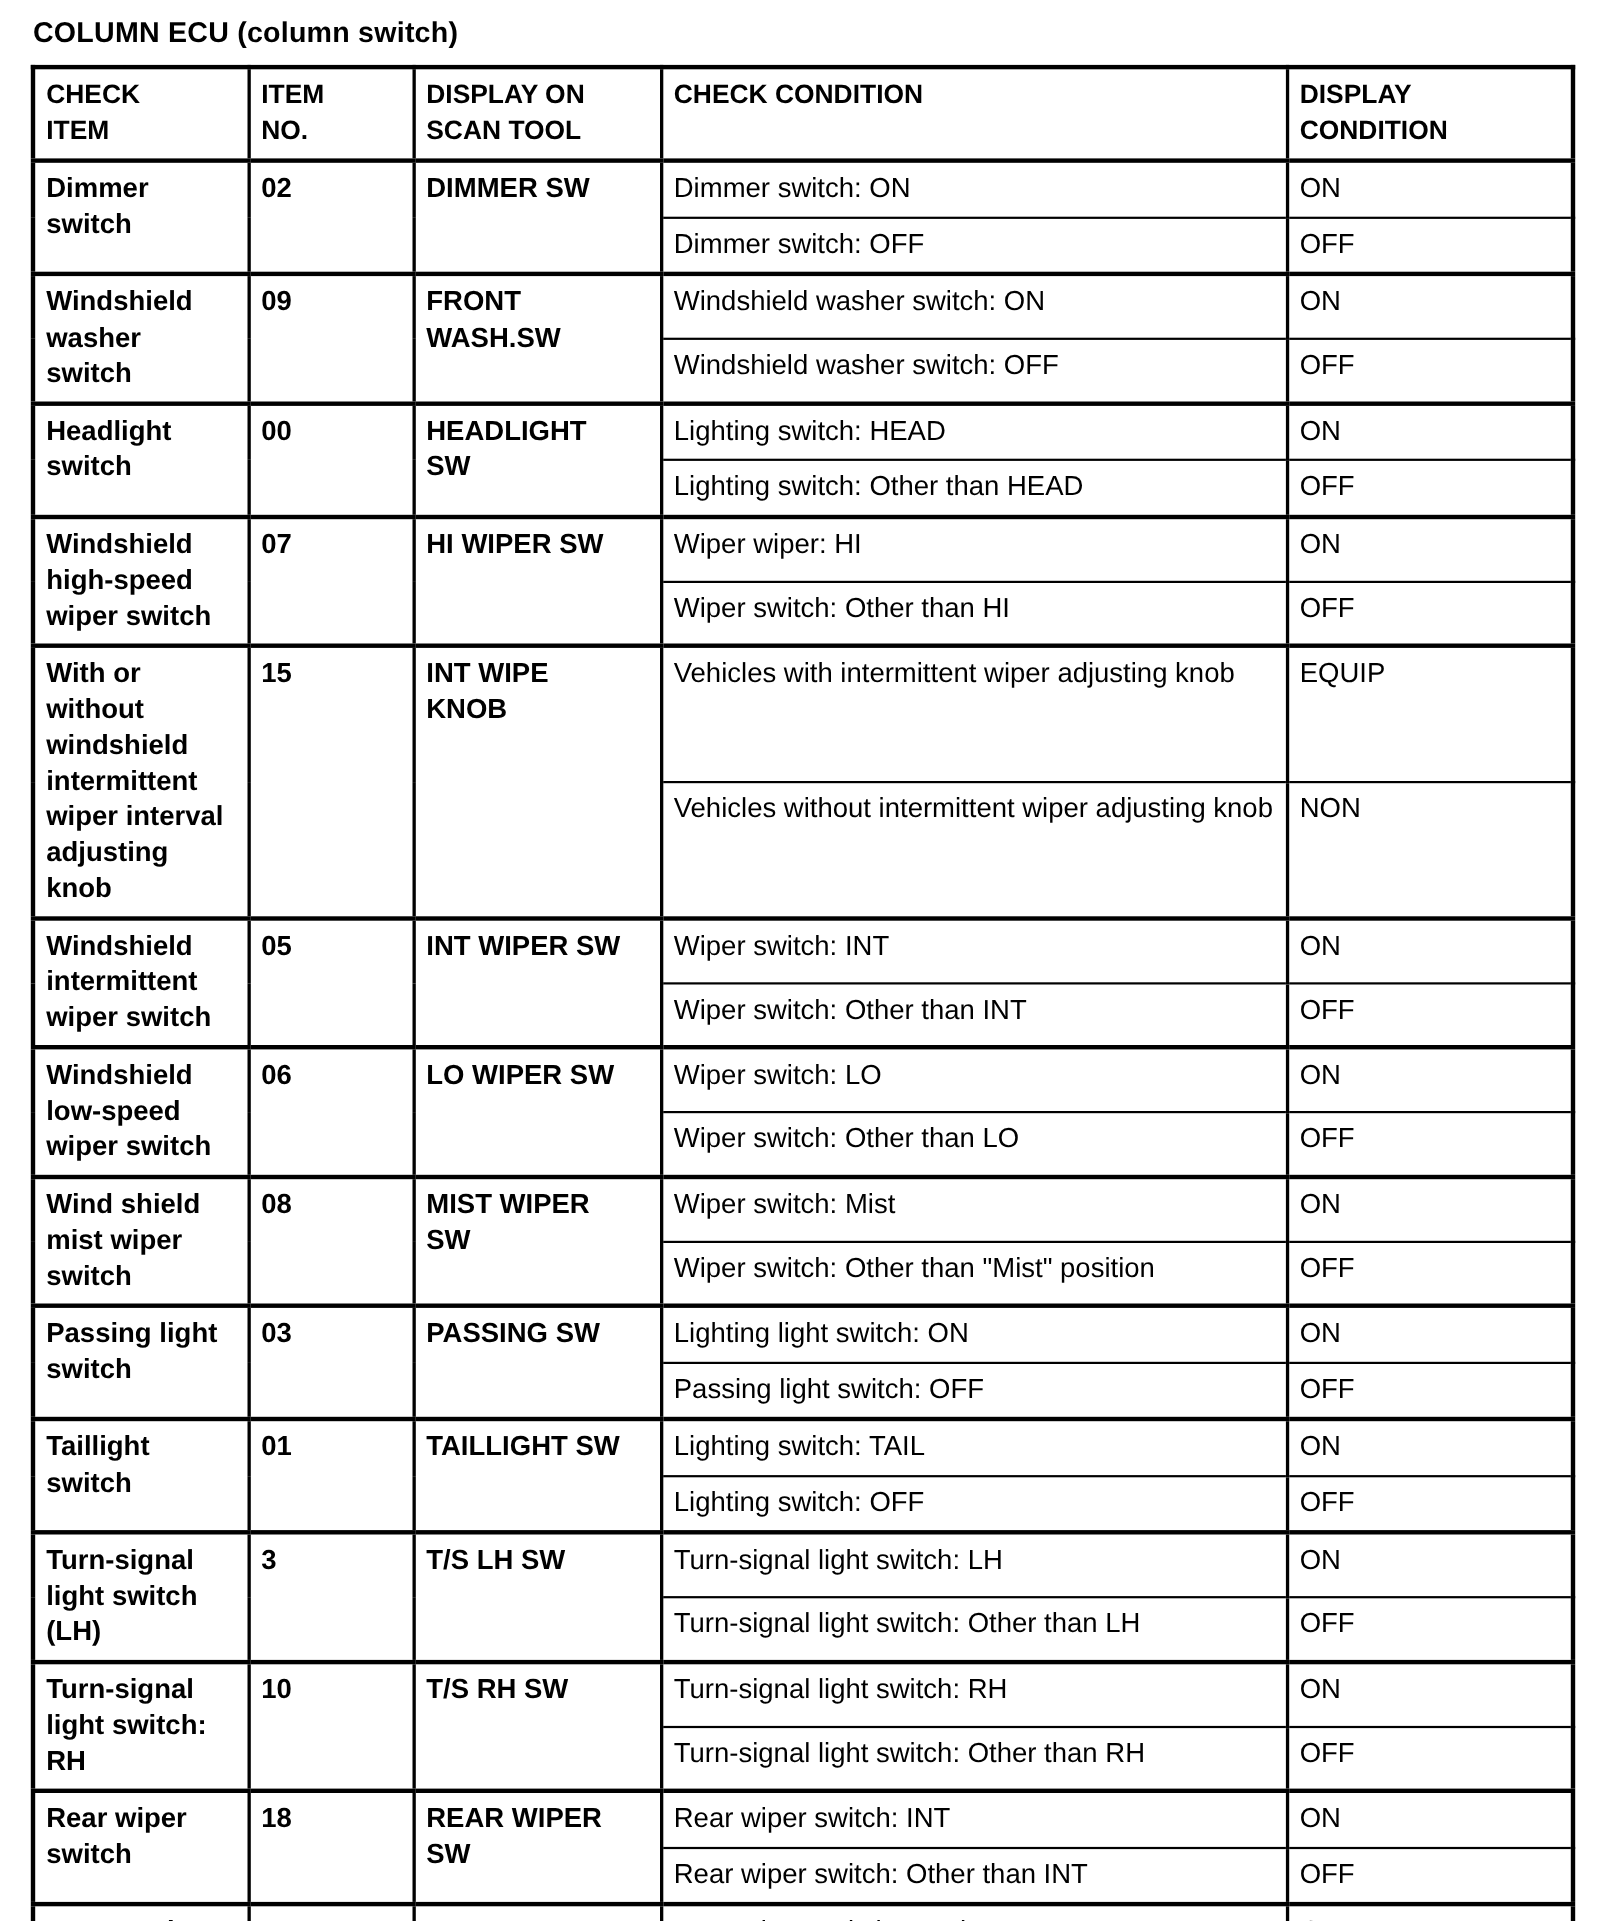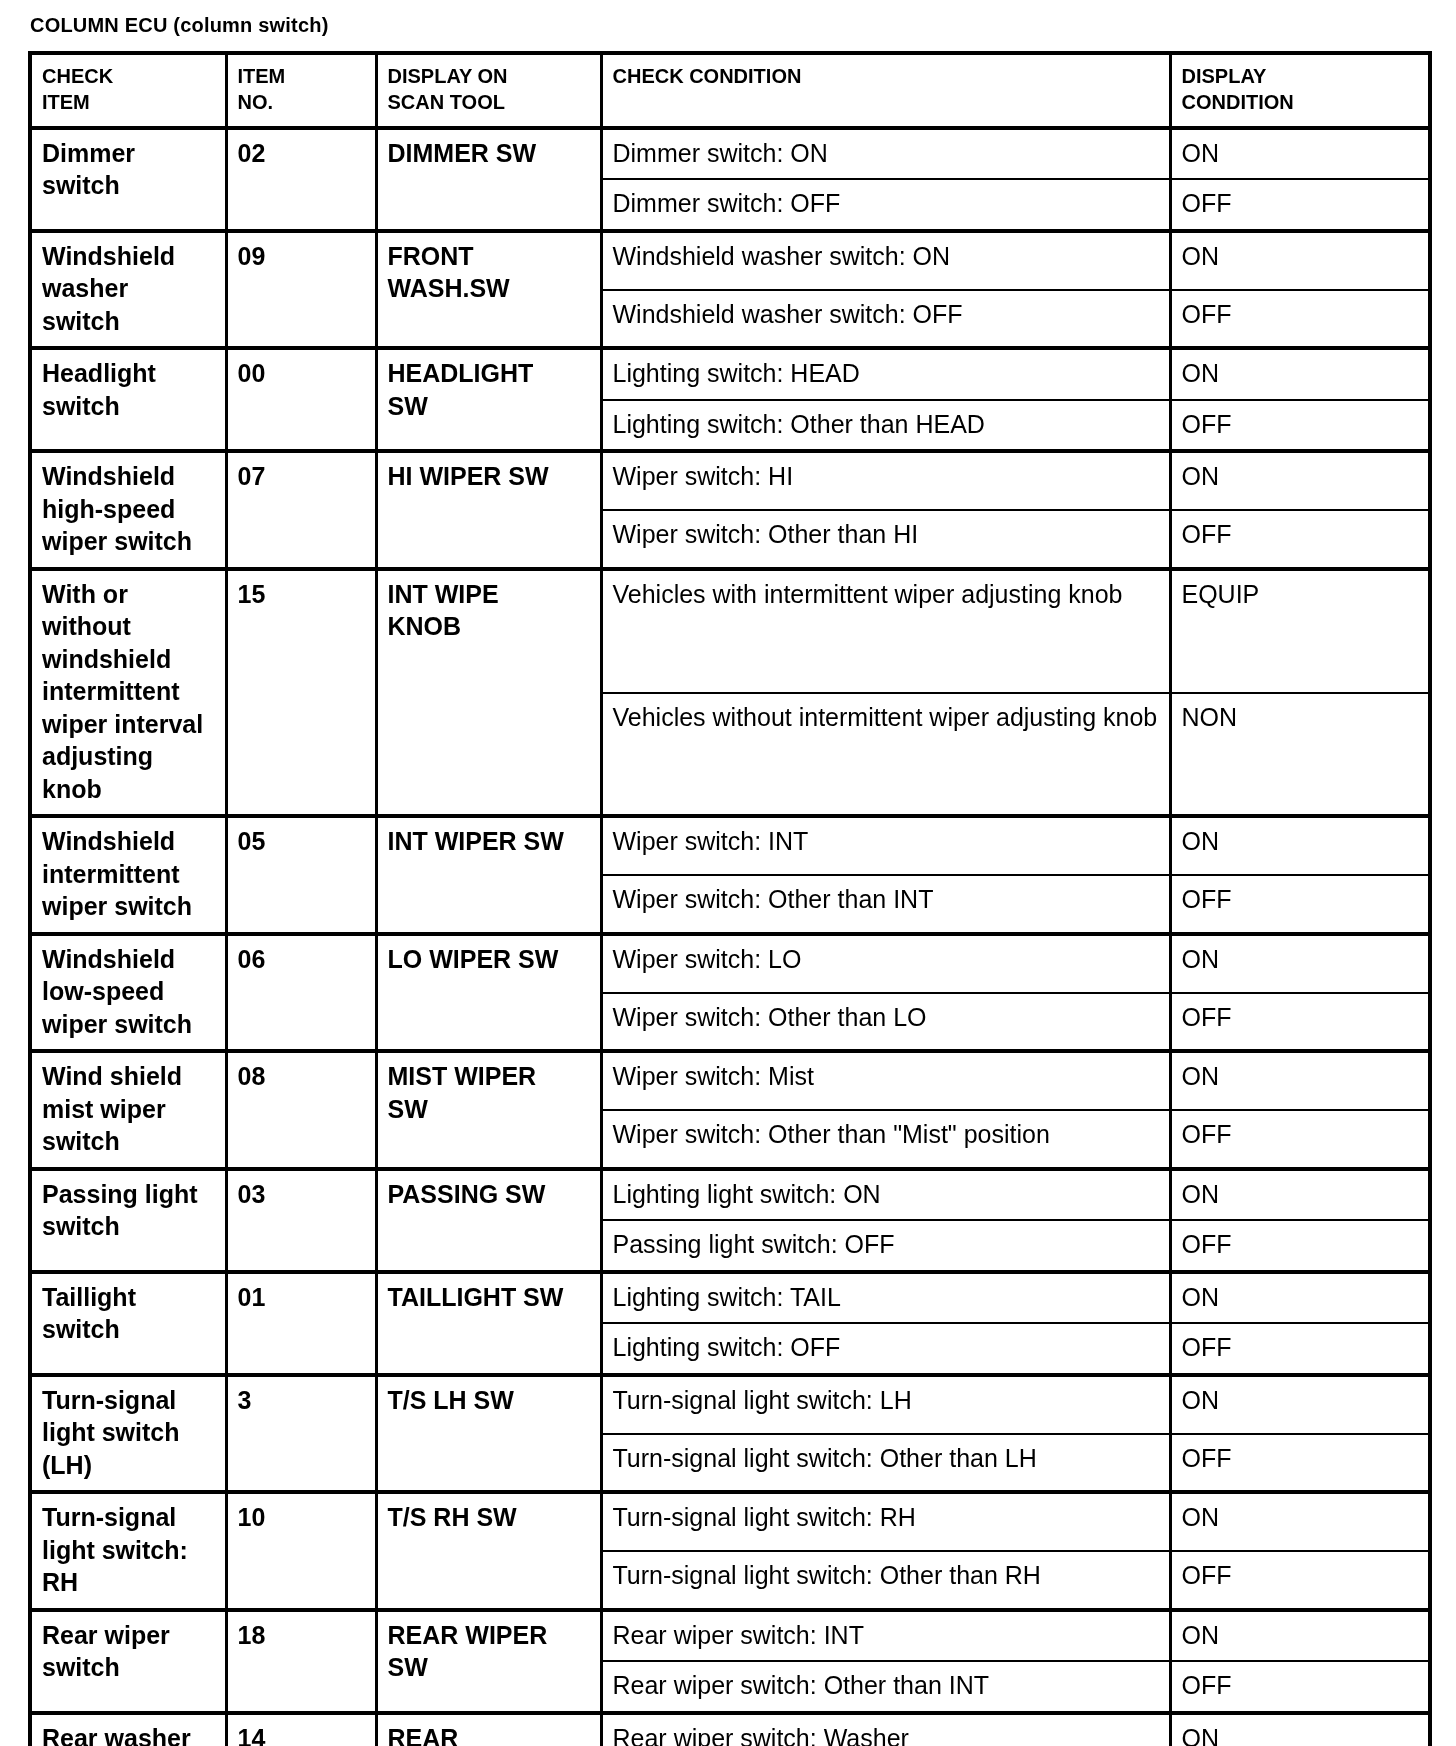--- a/index.html
+++ b/index.html
@@ -10,21 +10,21 @@
     font-family: "Liberation Sans", "DejaVu Sans", sans-serif;
   }
   .page {
     width: 1456px;
     min-height: 1746px;
     box-sizing: border-box;
     padding: 10px 26px 20px 28px;
     background: #ffffff;
   }
   .title {
-    font-size: 20px;
+    font-size: 26px;
     font-weight: bold;
     margin: 4px 0 14px 2px;
     letter-spacing: 0.2px;
   }
   table.check-table {
     border-collapse: collapse;
     table-layout: fixed;
     width: 1400px;
     border: 4px solid #000;
   }
@@ -38,21 +38,21 @@
     border-left: 3px solid #000;
     border-right: 3px solid #000;
     border-top: 2px solid #000;
     border-bottom: 2px solid #000;
     vertical-align: top;
     text-align: left;
     overflow: hidden;
   }
   thead th {
     border-bottom: 4px solid #000;
-    font-size: 20px;
+    font-size: 24px;
     font-weight: bold;
     padding: 8px 10px 10px 10px;
     line-height: 1.32;
     white-space: pre-line;
   }
   td {
     font-size: 25px;
     font-weight: normal;
     padding: 7px 10px 9px 10px;
     line-height: 1.3;
@@ -131,21 +131,21 @@
         <tr>
           <td>Lighting switch: Other than HEAD</td>
           <td>OFF</td>
         </tr>
         <tr class="group-start">
           <td rowspan="2" class="group-cell">Windshield
 high-speed
 wiper switch</td>
           <td rowspan="2" class="group-cell">07</td>
           <td rowspan="2" class="group-cell">HI WIPER SW</td>
-          <td>Wiper switch: HI</td>
+          <td>Wiper wiper: HI</td>
           <td>ON</td>
         </tr>
         <tr>
           <td>Wiper switch: Other than HI</td>
           <td>OFF</td>
         </tr>
         <tr class="group-start">
           <td rowspan="2" class="group-cell">With or
 without
 windshield

